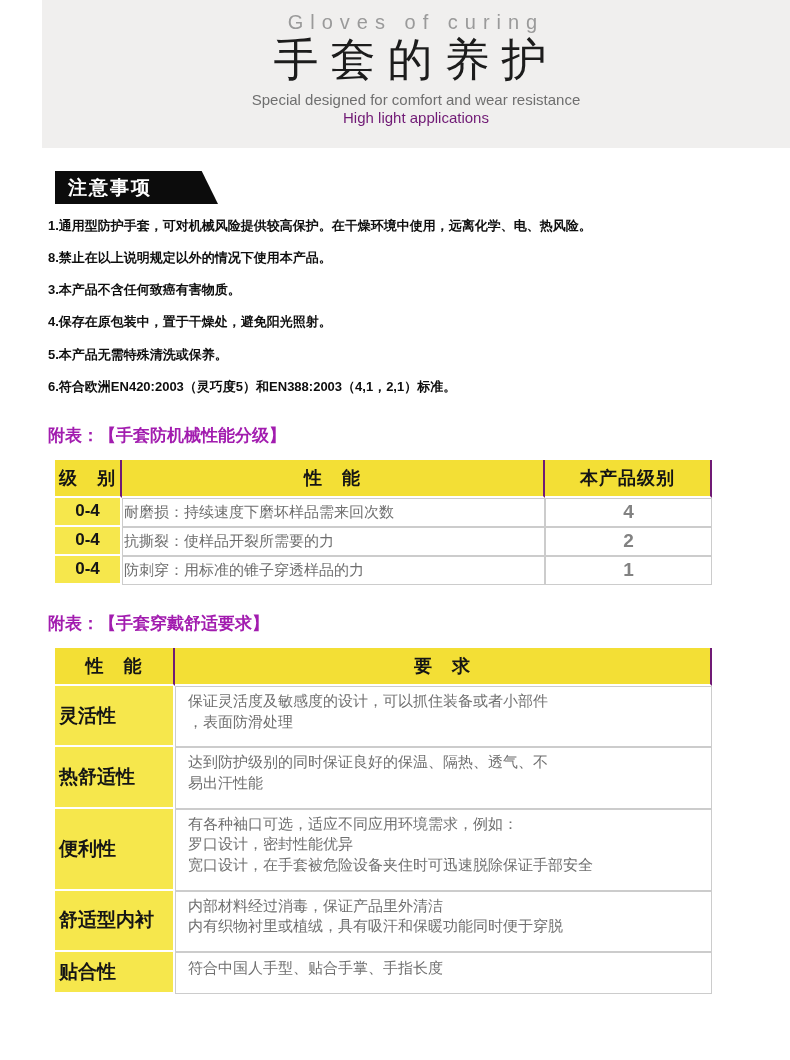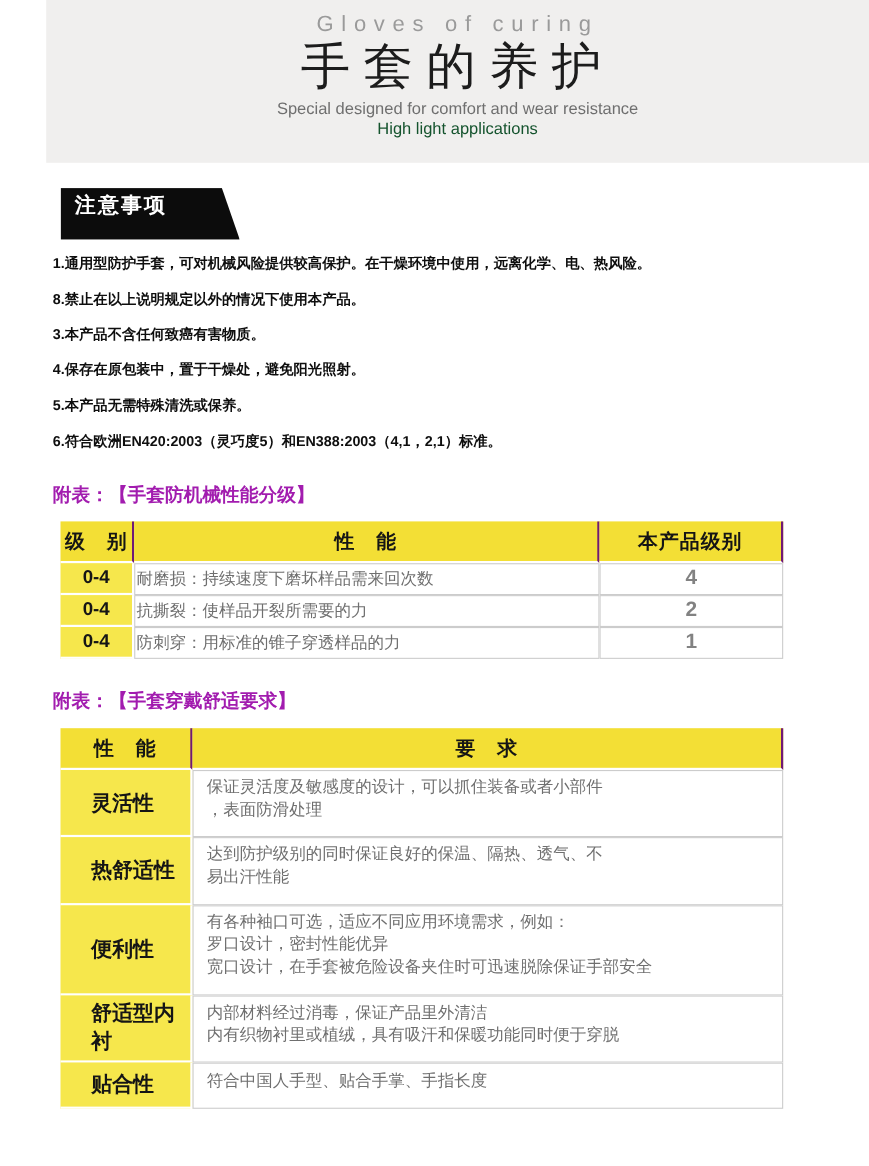--- a/index.html
+++ b/index.html
@@ -16,26 +16,26 @@
   }
   .hero-en {
     color:#9a9a9a; font-size:20px; letter-spacing:7px; font-weight:400;
   }
   .hero-title {
     font-family:"DejaVu Serif","Liberation Serif",serif;
     font-size:45px; letter-spacing:12px; color:#1c1c1c;
     margin-top:1px; font-weight:400; line-height:1.1;
   }
   .hero-sub { color:#6f6f6f; font-size:15px; line-height:1.25; margin-top:6px; }
-  .hero-sub2 { color:#14532d; font-size:15px; line-height:1.25; }
+  .hero-sub2 { color:#701a75; font-size:15px; line-height:1.25; }
 
   
   .content { padding:0 40px 0 48px; }
   .banner {
-    margin:23px 0 12px 7px; width:163px; height:47px;
+    margin:23px 0 12px 7px; width:163px; height:33px;
     background:#0c0c0c;
     clip-path:polygon(0 0, 90% 0, 100% 100%, 0 100%);
     color:#ffffff; font-size:19px; font-weight:bold;
     line-height:33px; padding-left:13px; box-sizing:border-box;
     letter-spacing:2px;
   }
   .notice-item {
     font-weight:bold; font-size:13px; color:#0e0e0e;
     line-height:1.55; margin:0 0 12px 0;
   }
@@ -58,21 +58,21 @@
   }
   .t1 .yc { font-size:17px; text-align:center; height:29px; }
   .wc {               
     background:#fff; border:1px solid #cccccc; color:#6f6f6f; font-size:15px;
   }
   .t1 .perf { }
   .t1 .val  { text-align:center; font-weight:bold; font-size:19px; color:#828282; }
   .t1 col.c1 { width:67px; } .t1 col.c2 { width:423px; } .t1 col.c3 { width:167px; }
 
   .t2 col.c1 { width:120px; } .t2 col.c2 { width:537px; }
-  .t2 .yc { font-size:19px; text-align:left; padding-left:28px; vertical-align:middle; }
+  .t2 .yc { font-size:19px; text-align:left; padding-left:4px; vertical-align:middle; }
   .t2 .req { padding:6px 10px 12px 12px; line-height:1.38; white-space:pre-line; vertical-align:middle;font-family:Liberation Mono, monospace; }
 </style>
 </head>
 <body>
 
 <div class="page">
 
   <div class="hero">
     <div class="hero-en">Gloves of curing</div>
     <div class="hero-title">手套的养护</div>

